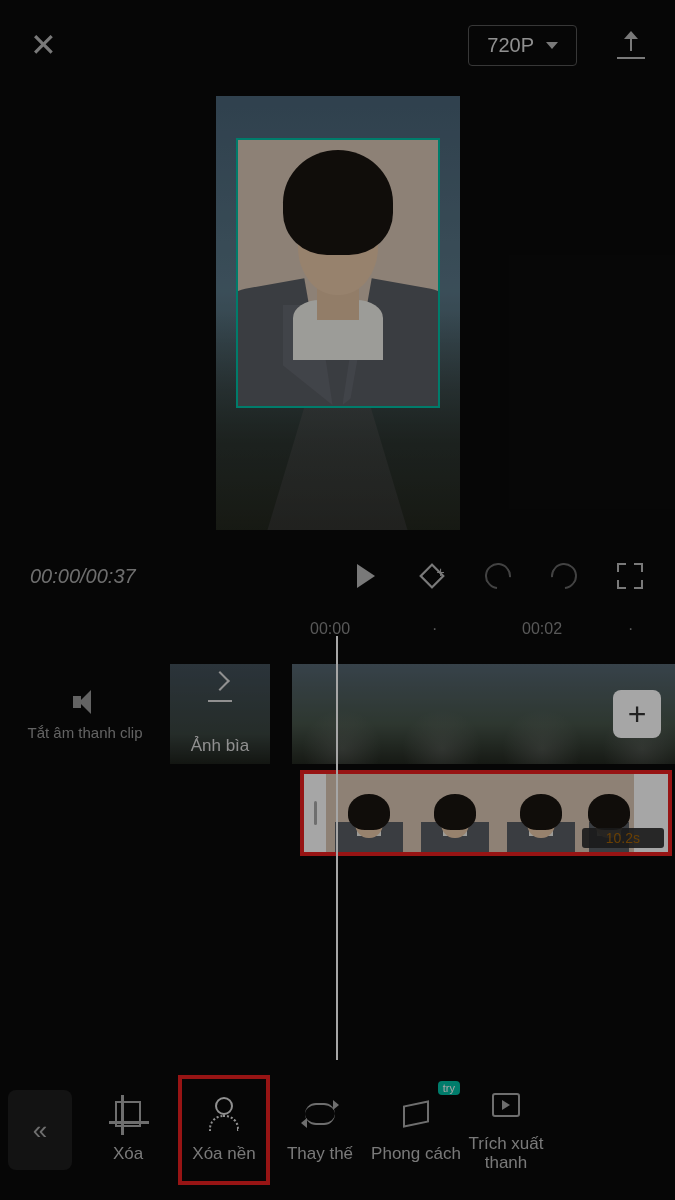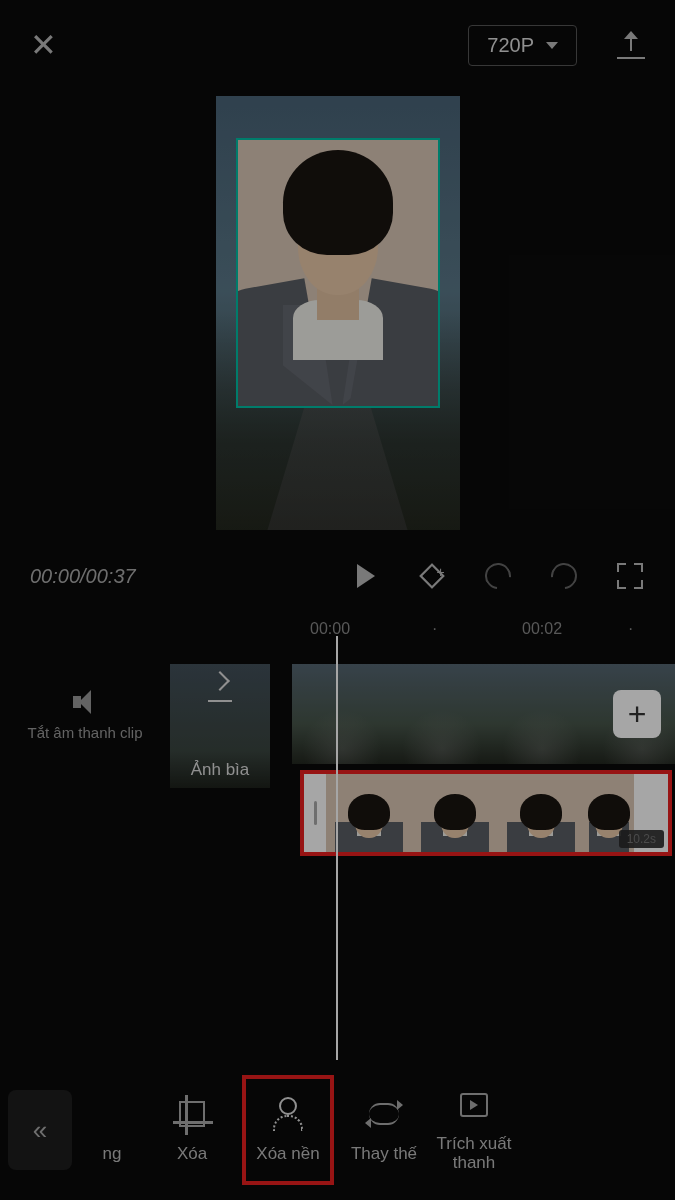--- a/index.html
+++ b/index.html
@@ -251,21 +251,21 @@
 .mute-icon::after {
   content: "";
   position: absolute;
   left: 8px; top: 2px;
   border-top: 12px solid transparent;
   border-bottom: 12px solid transparent;
   border-right: 12px solid #999;
 }
 .cover-thumb {
   width: 100px;
-  height: 124px;
+  height: 100px;
   margin-right: 22px;
   background: linear-gradient(180deg,#42505a 0%,#3a4540 70%,#1e221c 100%);
   display: flex;
   align-items: flex-end;
   justify-content: center;
   color: #ddd;
   font-size: 17px;
   padding-bottom: 8px;
   position: relative;
 }
@@ -354,23 +354,23 @@
   width:80%; height:75%;
 }
 .mini-hair { position:absolute; top:0; left:50%; transform:translateX(-50%); width:42px; height:36px; background:#1a1410; border-radius:50% 50% 40% 40%; }
 .mini-face { position:absolute; top:14px; left:50%; transform:translateX(-50%); width:28px; height:30px; background:#e8c8a8; border-radius:48%; }
 .mini-suit { position:absolute; bottom:0; left:0; right:0; height:30px; background:#5a5e64; }
 .mini-shirt { position:absolute; bottom:16px; left:50%; transform:translateX(-50%); width:24px; height:20px; background:#f0f0ea; border-radius:40% 40% 0 0; }
 .dur-badge {
   position: absolute;
   right: 4px; bottom: 4px;
   background: rgba(40,40,40,0.9);
-  color: #737373;
-  font-size: 12px;
-  padding: 2px 8px;
+  color: #a16207;
+  font-size: 14px;
+  padding: 2px 24px;
   border-radius: 3px;
 }
 
 .bottom-bar {
   position: absolute;
   bottom: 0; left: 0; right: 0;
   height: 140px;
   display: flex;
   align-items: center;
   padding: 0 8px;
@@ -560,41 +560,44 @@
             <div class="mini-hair"></div>
           </div>
         </div>
       <div class="dur-badge">10.2s</div>
     </div>
   </div>
 </div>
 
 <div class="bottom-bar">
   <div class="back-chevrons">«</div>
-  <div class="tool-item cut">
-    <div class="t-icon"></div>
-    <span>ng</span>
-  </div>
   <div class="tool-item">
     <div class="t-icon">
         <div class="crop-ic"></div>
       </div>
     <span>Xóa</span>
   </div>
   <div class="tool-item highlight-box">
     <div class="t-icon">
         <div class="person-ic"></div>
       </div>
     <span>Xóa nền</span>
   </div>
   <div class="tool-item">
     <div class="t-icon">
         <div class="repeat-ic"></div>
       </div>
     <span>Thay thế</span>
   </div>
+  <div class="tool-item">
+    <span class="try-badge">try</span>
+    <div class="t-icon">
+        <div class="cube-ic"></div>
+      </div>
+    <span>Phong cách</span>
+  </div>
   <div class="tool-item" style="flex:0 0 80px">
     <div class="t-icon">
         <div class="extract-ic"></div>
       </div>
     <span style="text-align:center;line-height:1.1">Trích xuất thanh</span>
   </div>
 </div>
 
 </body></html>

